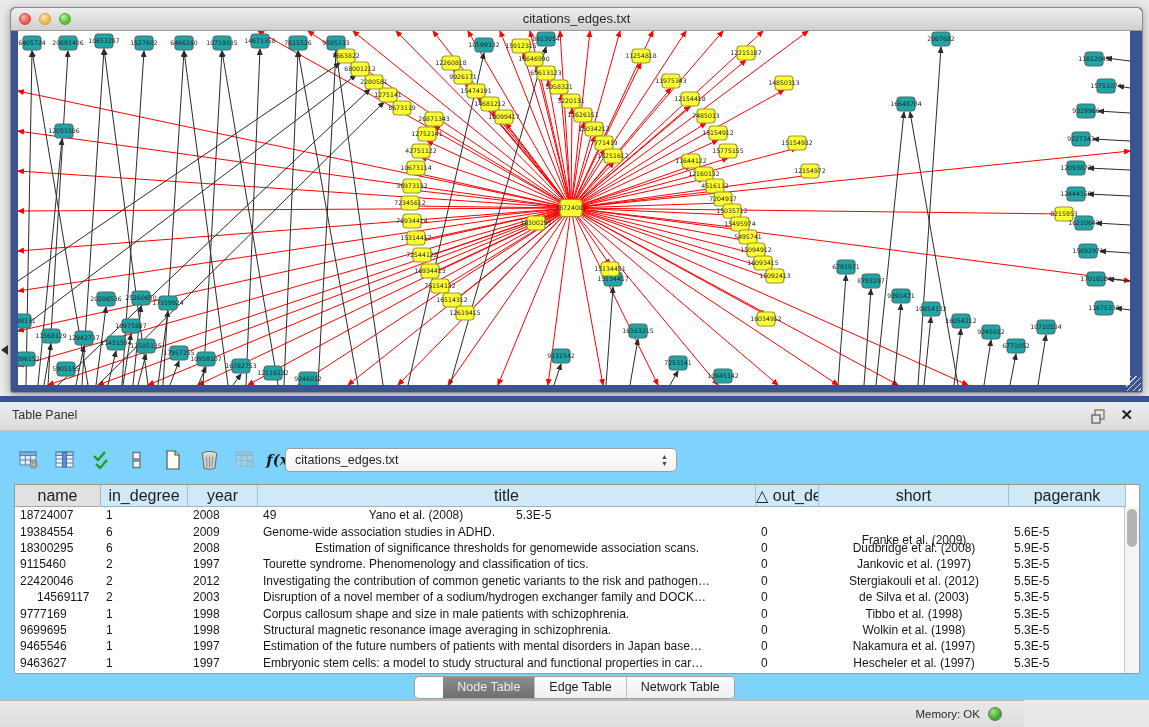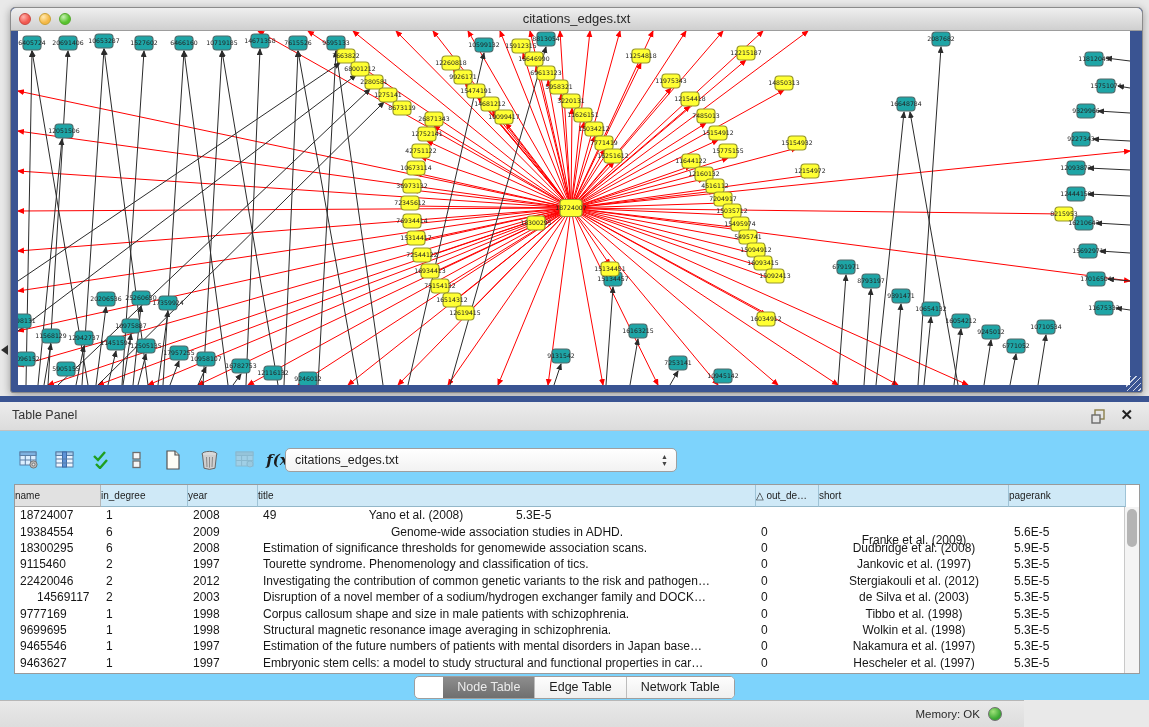--- a/index.html
+++ b/index.html
@@ -76,21 +76,21 @@
   }
   
   .dtable{
     position:absolute;left:14px;top:82px;width:1126px;height:190px;
     background:#fff;border:1px solid #9a9a9a;box-sizing:border-box;overflow:hidden;
   }
   .thead{display:flex;height:22px;}
   .tcell{box-sizing:border-box;overflow:hidden;white-space:nowrap;flex:0 0 auto;}
   .th{
     background:#cfe9f7;border-right:1px solid #9fc3d6;border-bottom:1px solid #93b7c9;
-    font-size:10px;color:#222;line-height:21px;
+    font-size:16px;color:#222;text-align:center;line-height:21px;
   }
   .th-name{background:#e1e1e1;border-right:1px solid #b5b5b5;border-bottom:1px solid #a8a8a8;}
   .trow{display:flex;height:16.4px;align-items:center;}
   .trow .tcell{font-size:12px;color:#161616;padding:0 5px;line-height:16px;}
   .vscroll{
     position:absolute;right:0;top:22px;bottom:0;width:15px;
     background:#f4f4f4;border-left:1px solid #c9c9c9;box-sizing:border-box;
   }
   .vthumb{position:absolute;left:2px;top:2px;width:10px;height:38px;background:#b4b4b4;border-radius:6px;}
   
@@ -618,30 +618,30 @@
           <div class="tcell" style="width: 87px; text-align: left;">1</div>
           <div class="tcell" style="width: 70px; text-align: left;">2008</div>
           <div class="tcell" style="width: 63px; text-align: left;">49</div>
           <div class="tcell" style="width: 190px; text-align: center;">Yano et al. (2008)</div>
           <div class="tcell" style="width: 117px; text-align: left;">5.3E-5</div>
         </div>
         <div class="trow">
           <div class="tcell" style="width: 86px; text-align: left;">19384554</div>
           <div class="tcell" style="width: 87px; text-align: left;">6</div>
           <div class="tcell" style="width: 70px; text-align: left;">2009</div>
-          <div class="tcell" style="width: 498px; text-align: center;">Genome-wide association studies in ADHD.</div>
+          <div class="tcell" style="width: 498px; text-align: left;">Genome-wide association studies in ADHD.</div>
           <div class="tcell" style="width: 63px; text-align: left;">0</div>
           <div class="tcell" style="width: 190px; text-align: center; margin-top: 16px;">Franke et al. (2009)</div>
           <div class="tcell" style="width: 117px; text-align: left;">5.6E-5</div>
         </div>
         <div class="trow">
           <div class="tcell" style="width: 86px; text-align: left;">18300295</div>
           <div class="tcell" style="width: 87px; text-align: left;">6</div>
           <div class="tcell" style="width: 70px; text-align: left;">2008</div>
-          <div class="tcell" style="width: 498px; text-align: left;">Estimation of significance thresholds for genomewide association scans.</div>
+          <div class="tcell" style="width: 498px; text-align: center;">Estimation of significance thresholds for genomewide association scans.</div>
           <div class="tcell" style="width: 63px; text-align: left;">0</div>
           <div class="tcell" style="width: 190px; text-align: center;">Dudbridge et al. (2008)</div>
           <div class="tcell" style="width: 117px; text-align: left;">5.9E-5</div>
         </div>
         <div class="trow">
           <div class="tcell" style="width: 86px; text-align: left;">9115460</div>
           <div class="tcell" style="width: 87px; text-align: left;">2</div>
           <div class="tcell" style="width: 70px; text-align: left;">1997</div>
           <div class="tcell" style="width: 498px; text-align: left;">Tourette syndrome. Phenomenology and classification of tics.</div>
           <div class="tcell" style="width: 63px; text-align: left;">0</div>

